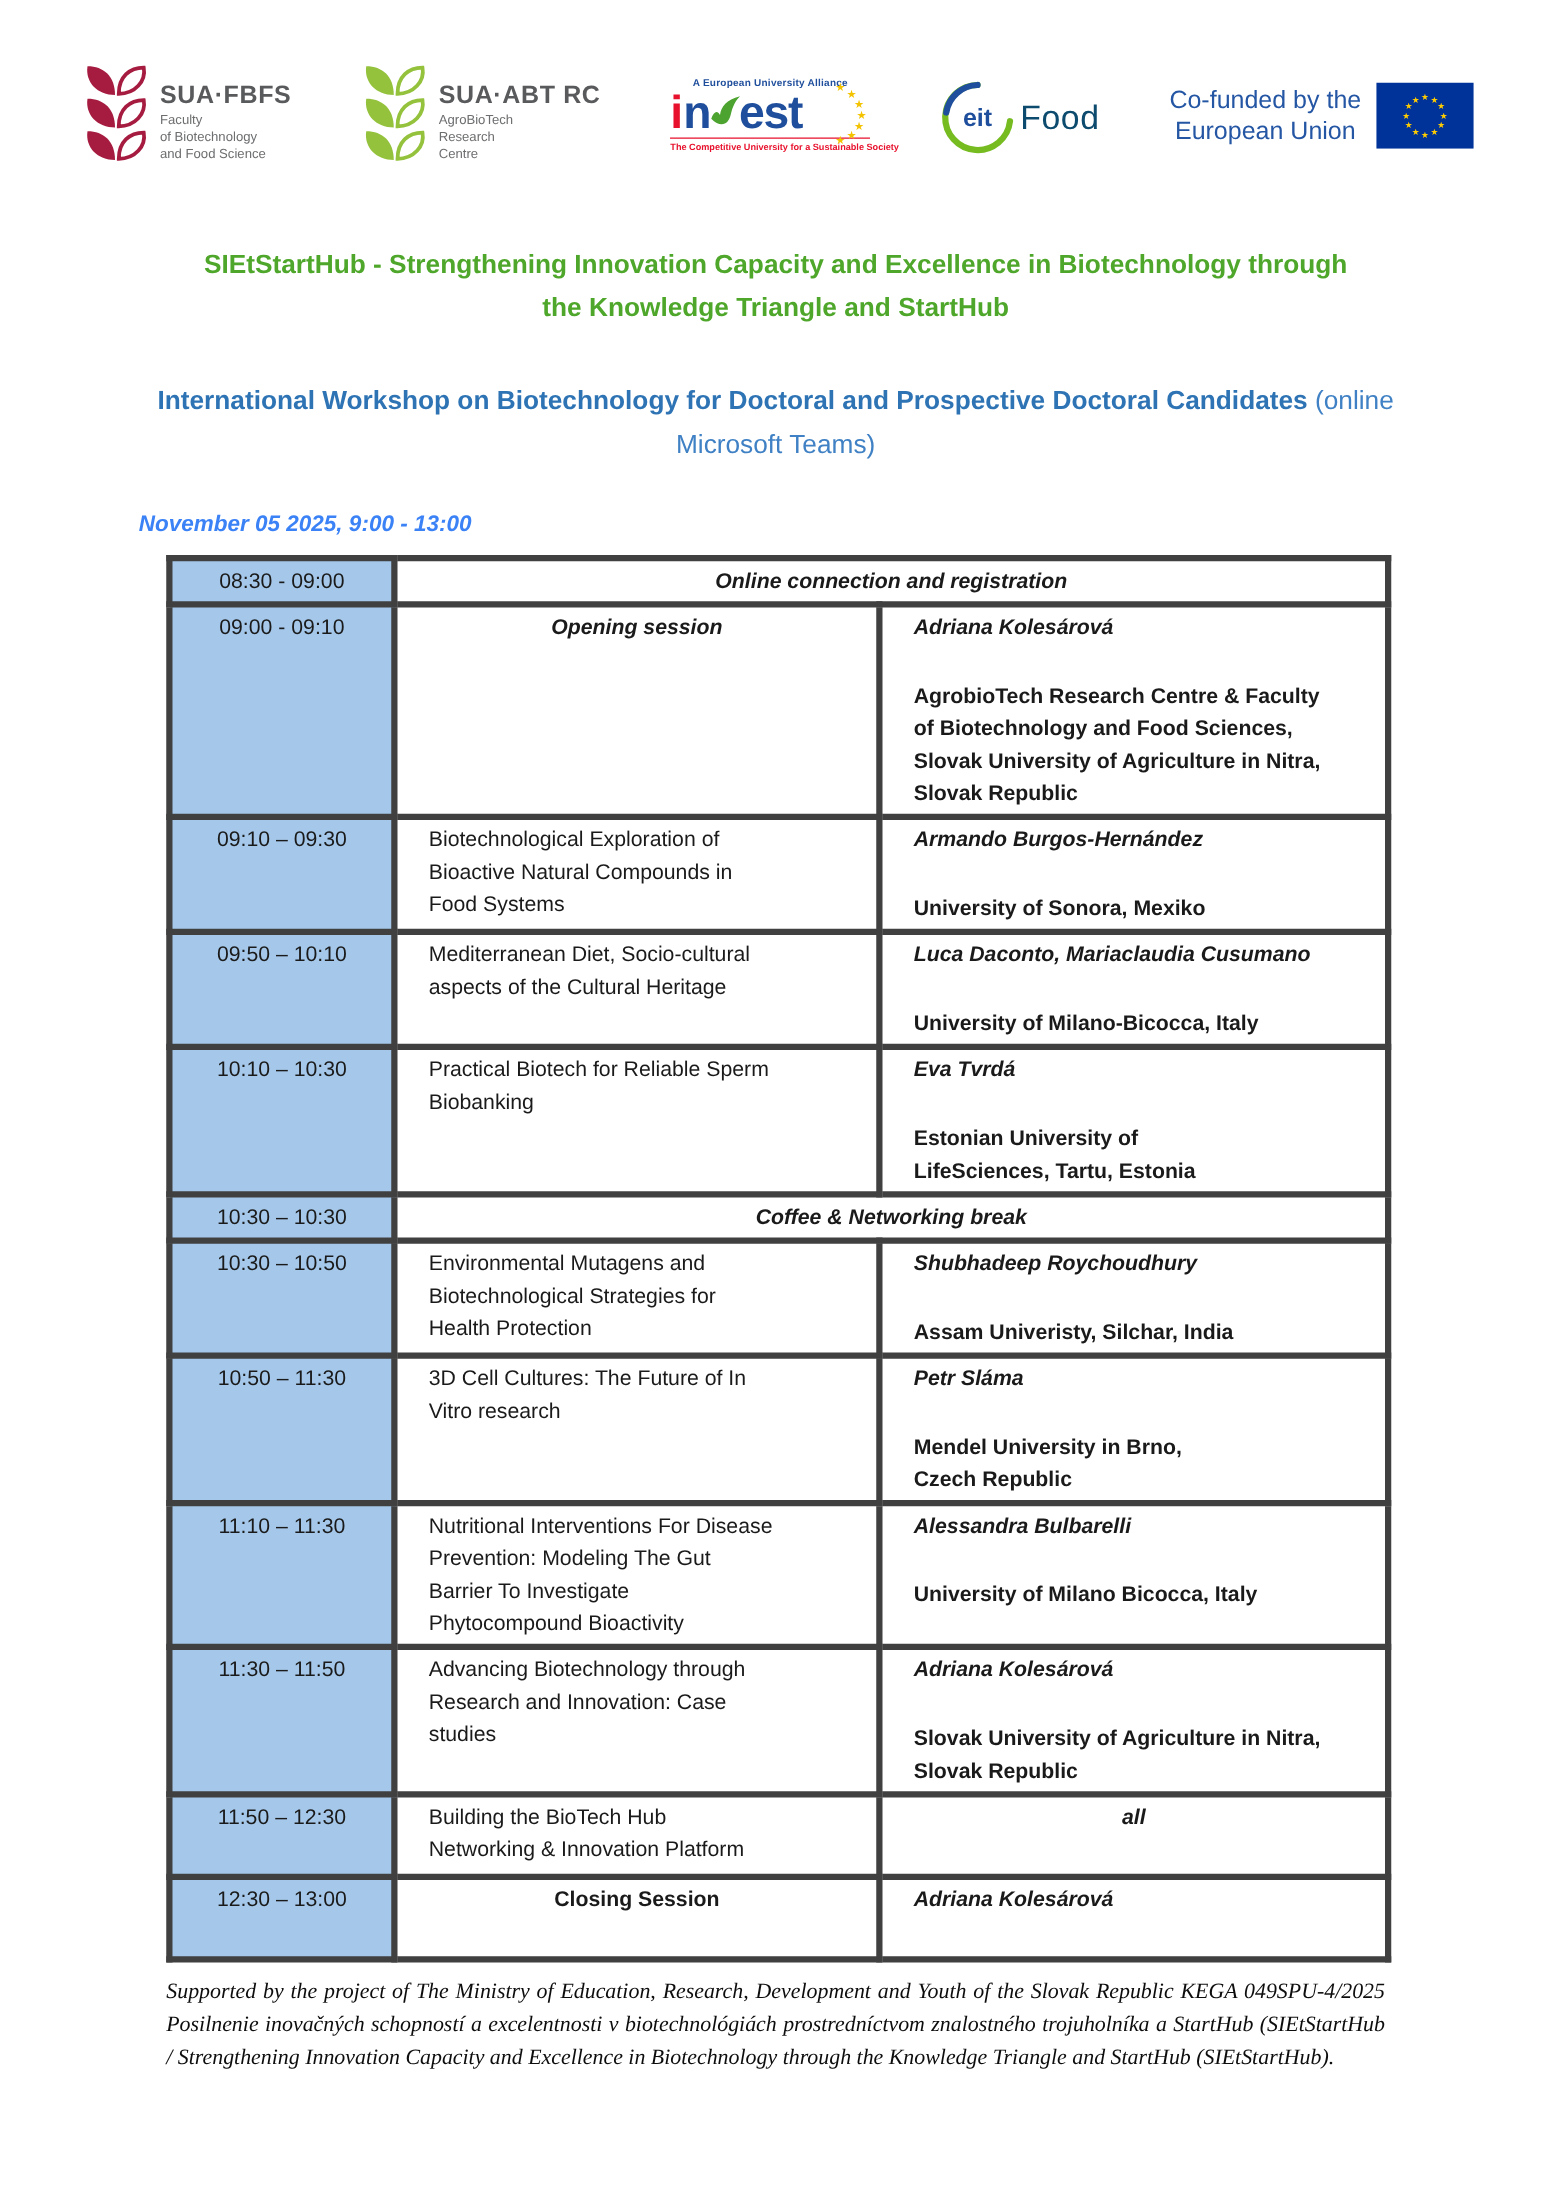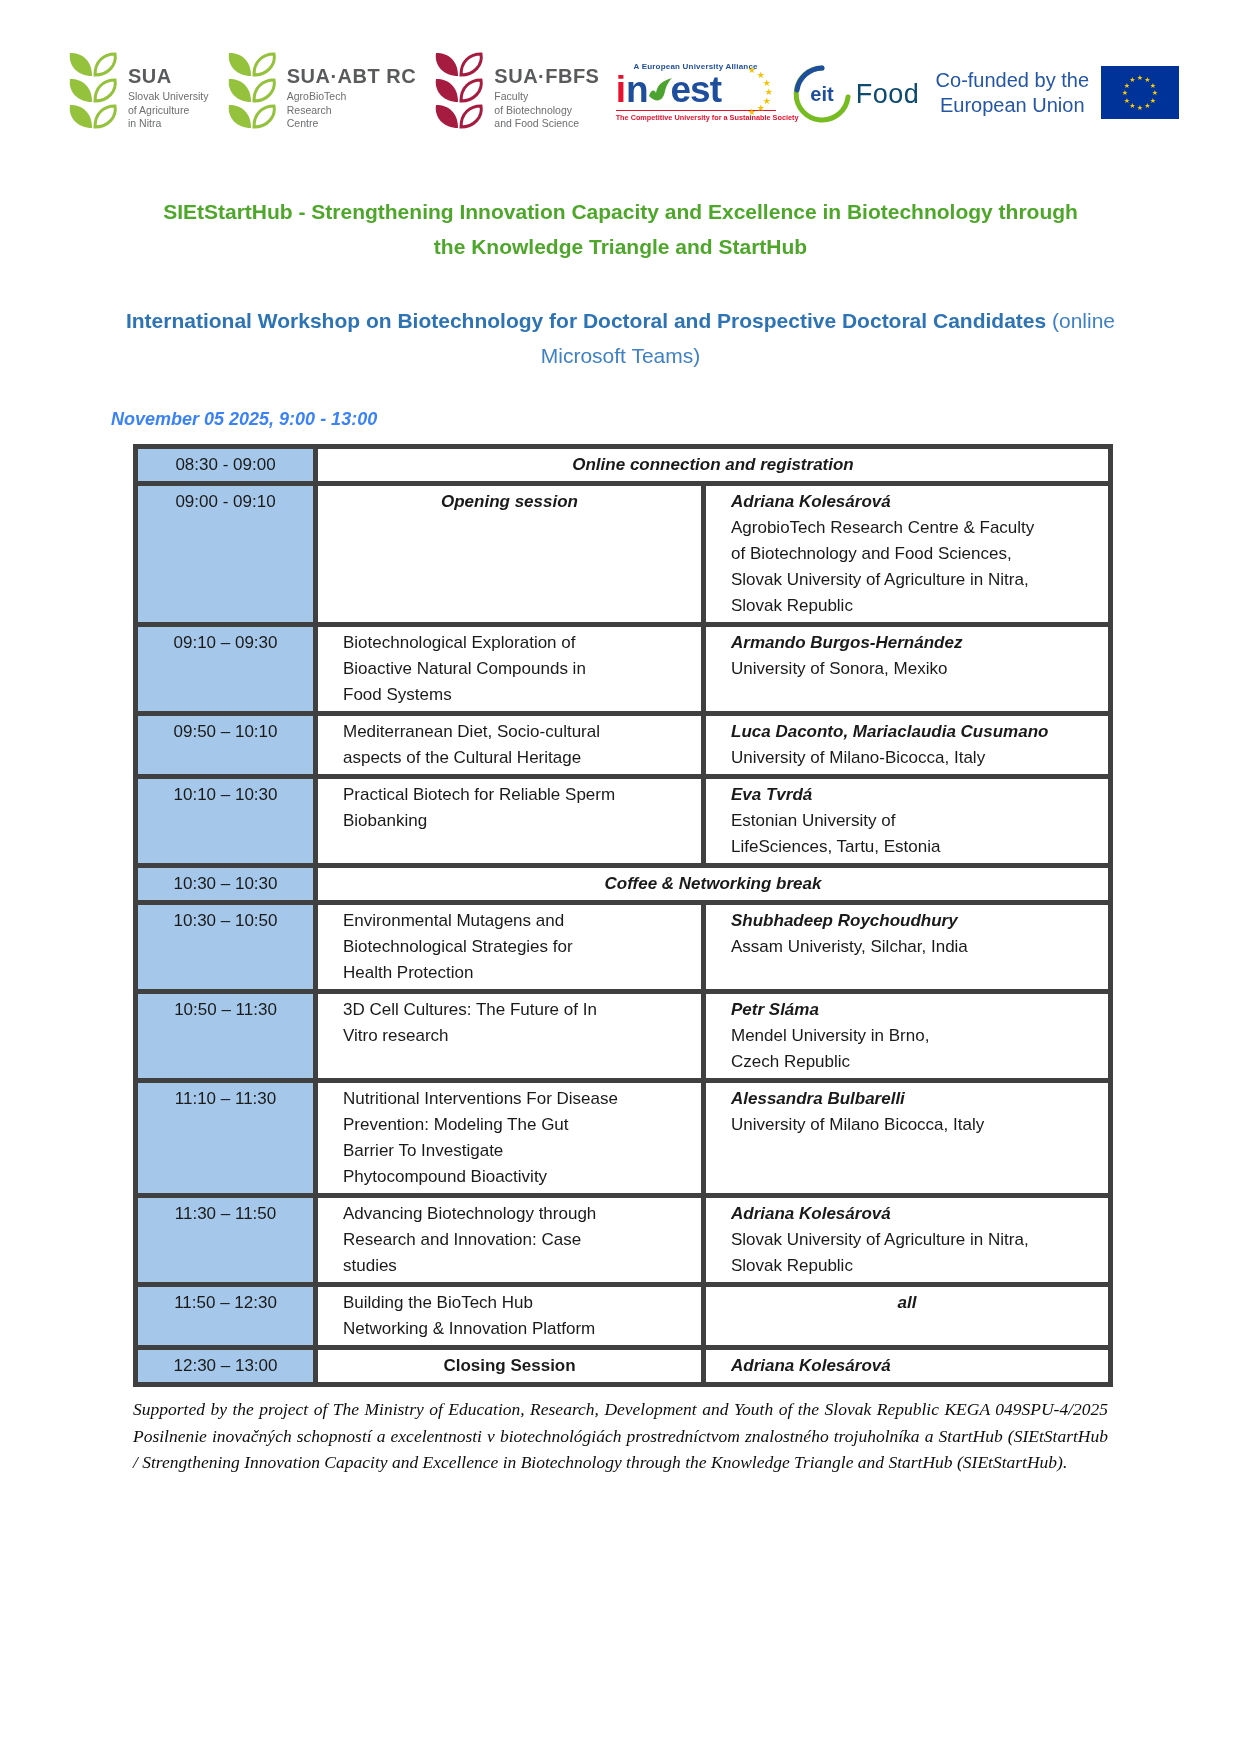--- a/index.html
+++ b/index.html
@@ -58,60 +58,61 @@
   col.c-session{width:388px;}
   col.c-speaker{width:407px;}
   .t-time{background:#a5c8ea;text-align:center;padding:3px 4px;}
   .t-session{white-space:pre-line;}
   .t-span{text-align:center;font-weight:bold;font-style:italic;margin-left:16px;}
   .c-bi{text-align:center;font-weight:bold;font-style:italic;}
   .c-b{text-align:center;font-weight:bold;}
   .center{text-align:center;}
   .sp-name{font-weight:bold;font-style:italic;}
   .sp-suffix{font-weight:normal;font-style:normal;}
-  .sp-affil{white-space:pre-line;font-weight:normal;}
+  .sp-affil{white-space:pre-line;font-weight:bold;margin-top:29px;}
   
   .footer-note{
     margin:9px 133px 0 133px;font-family:"Liberation Serif",serif;font-style:italic;
     font-size:17.5px;line-height:1.5;text-align:justify;color:#0d0d0d;
   }
 </style>
 </head>
 <body>
 
 <div class="page">
 
   <header class="logos">
 
+
     <div class="logo">
       <svg class="leaves" width="54" height="78" viewBox="0 0 54 78">
-        <g fill="#94c23c">
+        <g fill="#a61c40">
             <path d="M26 24 C12 24 2 14 4 1 C17 1 26 9 26 24 Z"></path>
           </g>
-        <g fill="none" stroke="#94c23c" stroke-width="3">
+        <g fill="none" stroke="#a61c40" stroke-width="3">
             <path d="M29 23 C42 23 51 13 49 2 C38 2 29 9 29 23 Z"></path>
           </g>
-        <g fill="#94c23c">
+        <g fill="#a61c40">
             <path d="M26 50 C12 50 2 40 4 27 C17 27 26 35 26 50 Z"></path>
           </g>
-        <g fill="none" stroke="#94c23c" stroke-width="3">
+        <g fill="none" stroke="#a61c40" stroke-width="3">
             <path d="M29 49 C42 49 51 39 49 28 C38 28 29 35 29 49 Z"></path>
           </g>
-        <g fill="#94c23c">
+        <g fill="#a61c40">
             <path d="M26 76 C12 76 2 66 4 53 C17 53 26 61 26 76 Z"></path>
           </g>
-        <g fill="none" stroke="#94c23c" stroke-width="3">
+        <g fill="none" stroke="#a61c40" stroke-width="3">
             <path d="M29 75 C42 75 51 65 49 54 C38 54 29 61 29 75 Z"></path>
           </g>
       </svg>
       <div class="logo-text">
-        <div class="logo-title">SUA</div>
-        <div class="logo-sub">Slovak University
-of Agriculture
-in Nitra</div>
+        <div class="logo-title">SUA·FBFS</div>
+        <div class="logo-sub">Faculty
+of Biotechnology
+and Food Science</div>
       </div>
     </div>
 
     <div class="logo">
       <svg class="leaves" width="54" height="78" viewBox="0 0 54 78">
         <g fill="#94c23c">
             <path d="M26 24 C12 24 2 14 4 1 C17 1 26 9 26 24 Z"></path>
           </g>
         <g fill="none" stroke="#94c23c" stroke-width="3">
             <path d="M29 23 C42 23 51 13 49 2 C38 2 29 9 29 23 Z"></path>
@@ -127,49 +128,20 @@
           </g>
         <g fill="none" stroke="#94c23c" stroke-width="3">
             <path d="M29 75 C42 75 51 65 49 54 C38 54 29 61 29 75 Z"></path>
           </g>
       </svg>
       <div class="logo-text">
         <div class="logo-title">SUA·ABT RC</div>
         <div class="logo-sub">AgroBioTech
 Research
 Centre</div>
-      </div>
-    </div>
-
-    <div class="logo">
-      <svg class="leaves" width="54" height="78" viewBox="0 0 54 78">
-        <g fill="#a61c40">
-            <path d="M26 24 C12 24 2 14 4 1 C17 1 26 9 26 24 Z"></path>
-          </g>
-        <g fill="none" stroke="#a61c40" stroke-width="3">
-            <path d="M29 23 C42 23 51 13 49 2 C38 2 29 9 29 23 Z"></path>
-          </g>
-        <g fill="#a61c40">
-            <path d="M26 50 C12 50 2 40 4 27 C17 27 26 35 26 50 Z"></path>
-          </g>
-        <g fill="none" stroke="#a61c40" stroke-width="3">
-            <path d="M29 49 C42 49 51 39 49 28 C38 28 29 35 29 49 Z"></path>
-          </g>
-        <g fill="#a61c40">
-            <path d="M26 76 C12 76 2 66 4 53 C17 53 26 61 26 76 Z"></path>
-          </g>
-        <g fill="none" stroke="#a61c40" stroke-width="3">
-            <path d="M29 75 C42 75 51 65 49 54 C38 54 29 61 29 75 Z"></path>
-          </g>
-      </svg>
-      <div class="logo-text">
-        <div class="logo-title">SUA·FBFS</div>
-        <div class="logo-sub">Faculty
-of Biotechnology
-and Food Science</div>
       </div>
     </div>
 
     <div class="logo invest">
       <div class="invest-top">A European University Alliance</div>
       <div class="invest-main">
         <span class="inv-i">i</span>
           <span class="inv-n">n</span>
           <span class="inv-leaf"><svg width="26" height="30" viewBox="0 0 26 30">
               <path d="M2 20 C9 27 16 26 18 15 C20 7 24 3 25 2 C14 5 10 10 9 17 C7 13 4 14 2 20 Z" fill="#4ca32f"></path>

